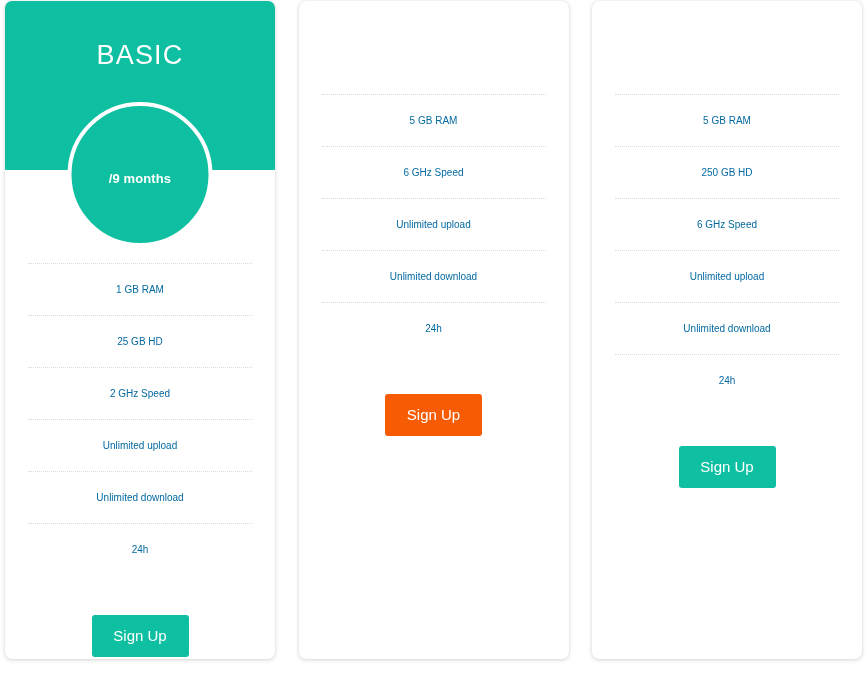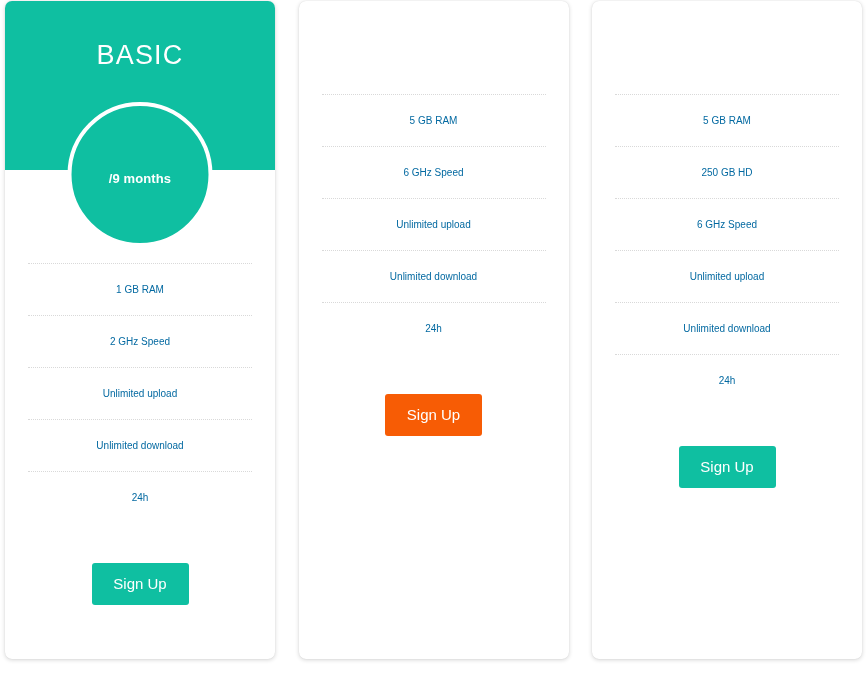--- a/index.html
+++ b/index.html
@@ -138,20 +138,21 @@
 
   <div class="plan-card">
     <div class="plan-header" style="background-color: rgb(15, 191, 161);">
       <div class="plan-title">BASIC</div>
       <div class="price-circle" style="background-color: rgb(15, 191, 161);">
         <div class="price-period">/9 months</div>
       </div>
     </div>
     <div class="features">
       <div class="feature-row">1 GB RAM</div>
+      <div class="feature-row">25 GB HD</div>
       <div class="feature-row">2 GHz Speed</div>
       <div class="feature-row">Unlimited upload</div>
       <div class="feature-row">Unlimited download</div>
       <div class="feature-row">24h</div>
       <div class="signup-wrap">
         <button class="signup-button" style="background-color: rgb(15, 191, 161);">Sign Up</button>
       </div>
     </div>
   </div>
 

